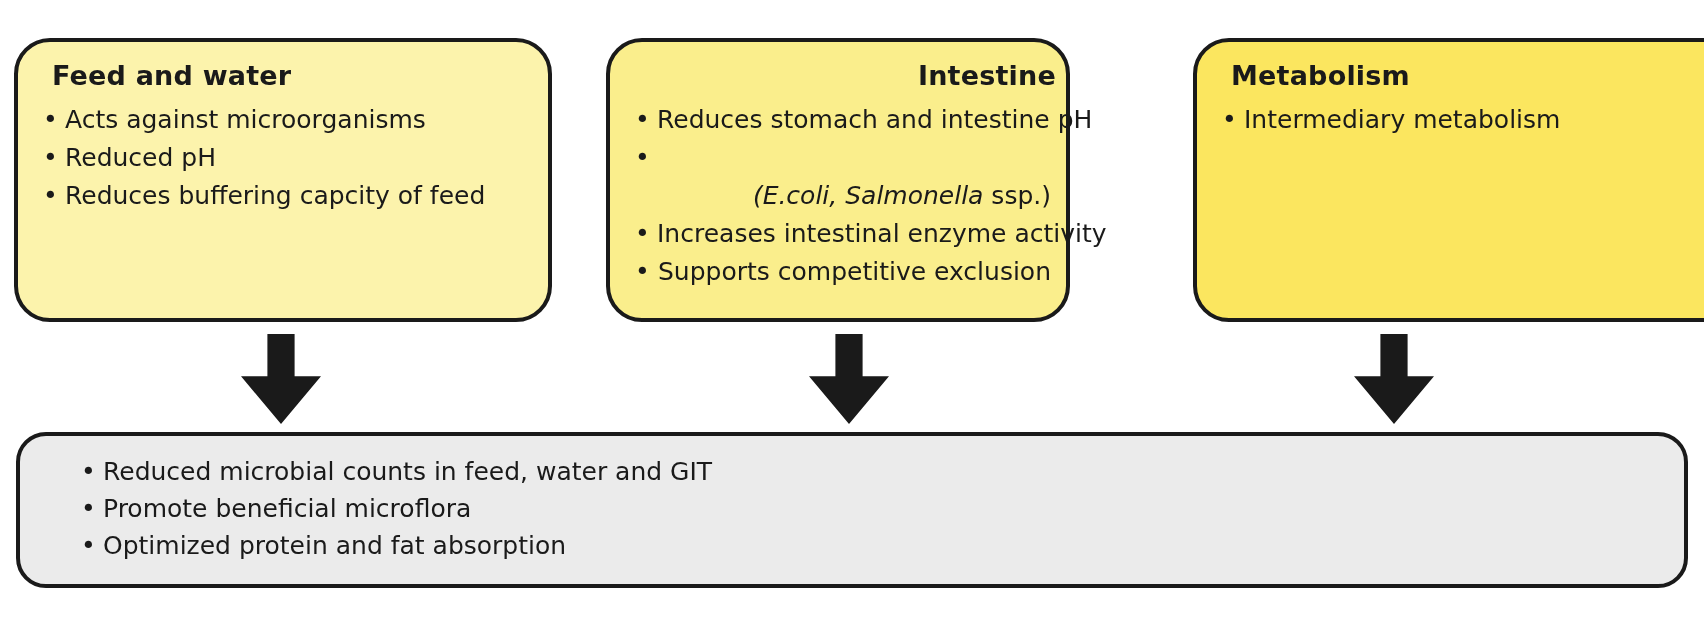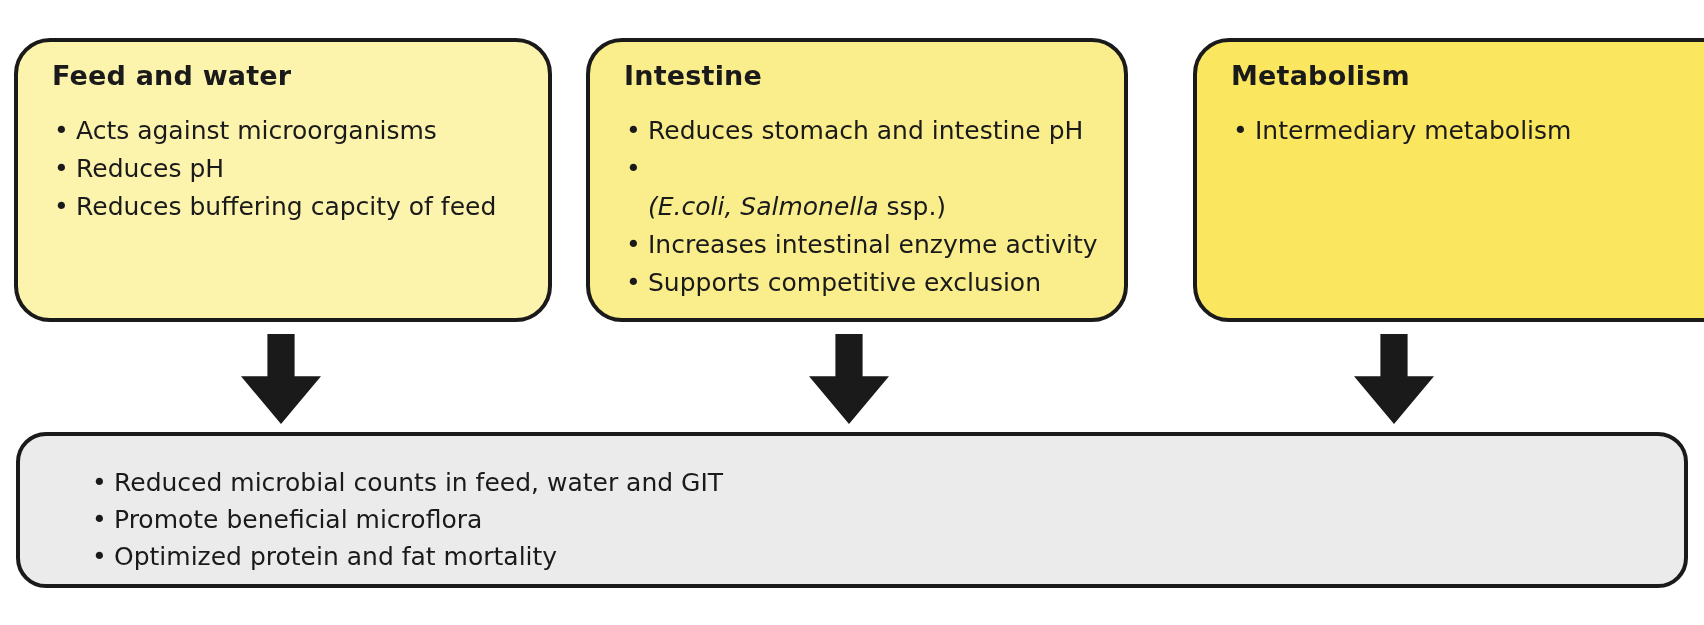--- a/index.html
+++ b/index.html
@@ -18,34 +18,34 @@
   .topbox {
     position: absolute;
     top: 38px;
     height: 284px;
     box-sizing: border-box;
     border: 4px solid var(--border, #1a1a1a);
     border-radius: 36px;
     padding: 14px 10px 0 20px;
   }
   .box-feed       { left: 14px;   width: 538px; background: var(--box-feed-fill, #fcf3ac); }
-  .box-intestine  { left: 586px;  width: 542px; background: var(--box-intestine-fill, #faee8c); }
+  .box-intestine  { left: 606px;  width: 464px; background: var(--box-intestine-fill, #faee8c); text-align: right; }
   .box-metabolism { left: 1193px; width: 596px; background: var(--box-metabolism-fill, #fbe65f); }
 
   .topbox h2 {
     margin: 0 0 5px 14px;
     font-size: 27px;
     font-weight: bold;
     line-height: 40px;
     letter-spacing: 0.2px;
   }
 
   ul.blist {
     list-style: none;
-    margin: 16px;
+    margin: 5px;
     padding: 0;
     font-size: 25px;
     line-height: 38px;
   }
   ul.blist li {
     position: relative;
     padding-left: 22px;
     white-space: nowrap;
   }
   ul.blist li::before {
@@ -89,21 +89,21 @@
 </style>
 </head>
 <body>
 
 <div class="stage">
 
   <div class="topbox box-feed">
     <h2>Feed and water</h2>
     <ul class="blist">
       <li><span>Acts against microorganisms</span></li>
-      <li><span>Reduces pH</span></li>
+      <li><span>Reduced pH</span></li>
       <li><span>Reduces buffering capcity of feed</span></li>
     </ul>
   </div>
 
   <div class="topbox box-intestine">
     <h2>Intestine</h2>
     <ul class="blist">
       <li><span>Reduces stomach and intestine pH</span></li>
       <li>
         <br>
@@ -122,17 +122,17 @@
   </div>
 
   <div class="arrow arrow-1"></div>
   <div class="arrow arrow-2"></div>
   <div class="arrow arrow-3"></div>
 
   <div class="results">
     <ul class="blist col-left">
       <li><span>Reduced microbial counts in feed, water and GIT</span></li>
       <li><span>Promote beneficial microflora</span></li>
-      <li><span>Optimized protein and fat mortality</span></li>
+      <li><span>Optimized protein and fat absorption</span></li>
     </ul>
   </div>
 
 </div>
 
 </body></html>

